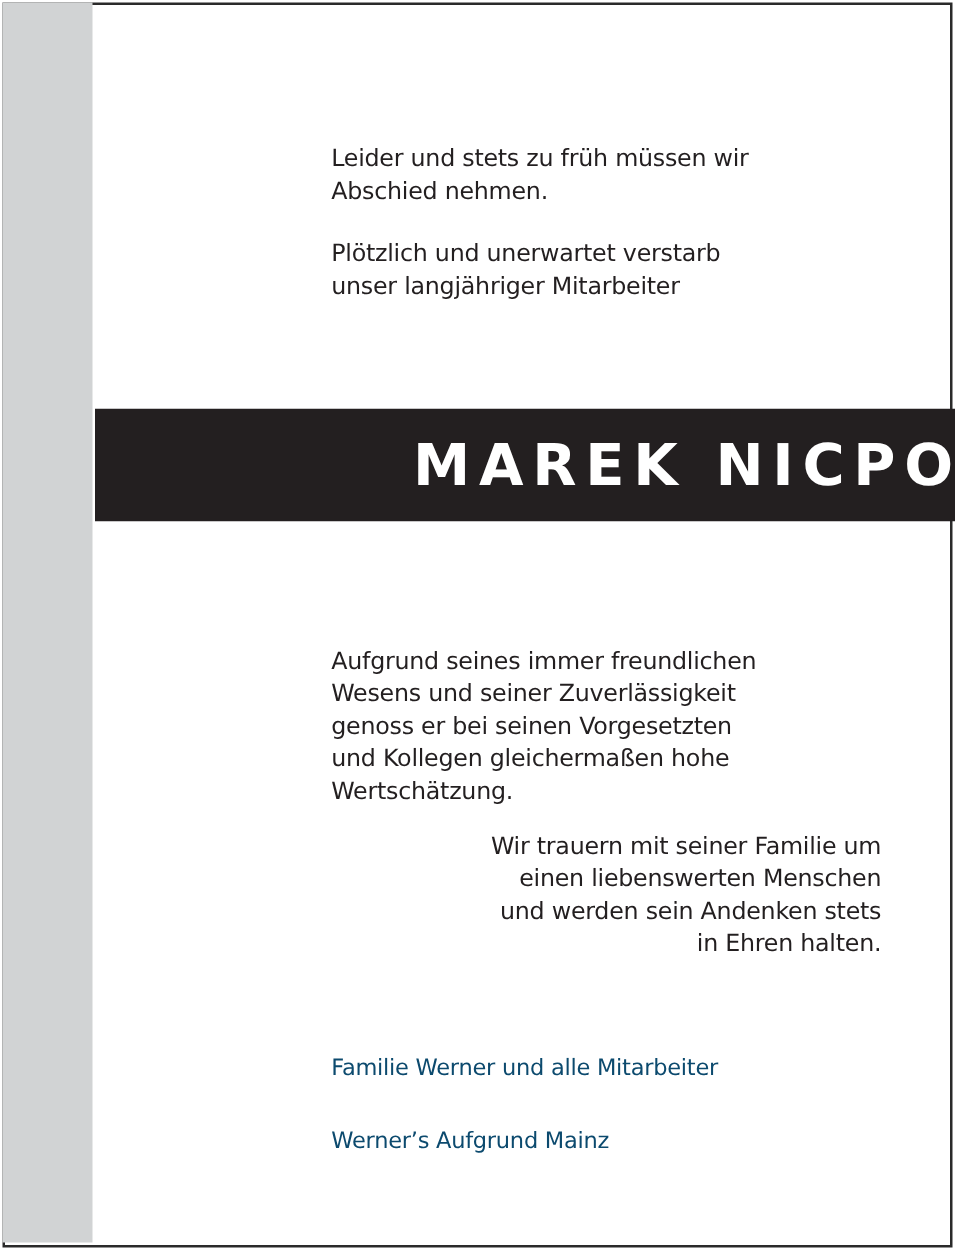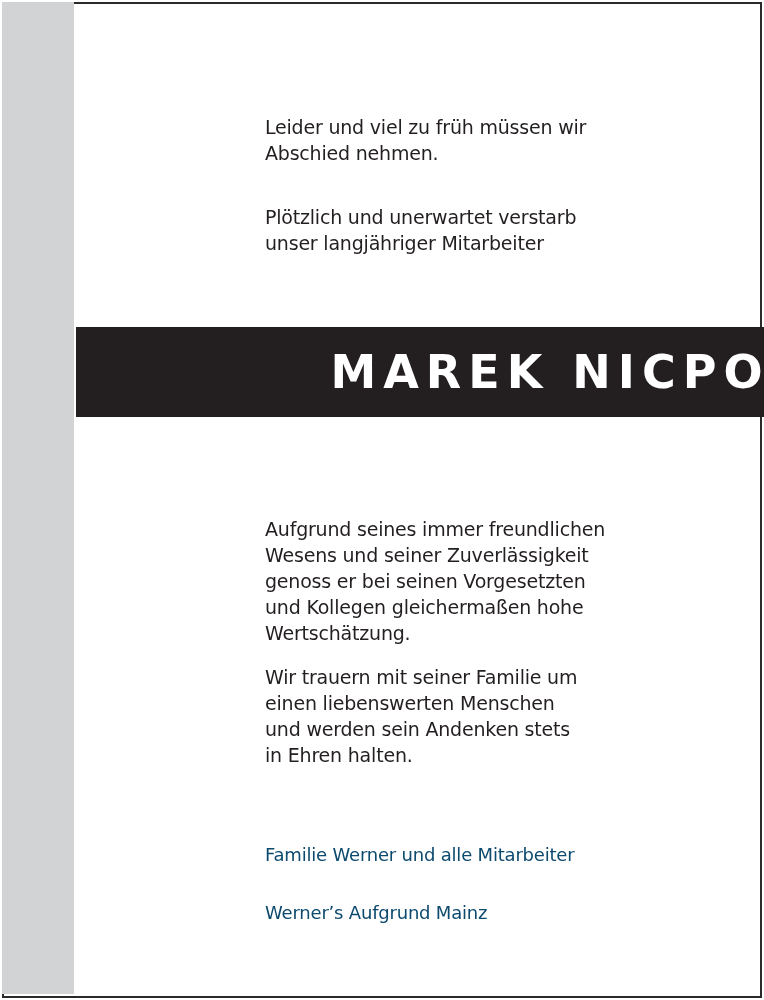--- a/index.html
+++ b/index.html
@@ -39,21 +39,21 @@
       font-size: 19px;
       line-height: 26px;
       letter-spacing: -0.2px;
       color: #231f20;
     }
     .text-block p {
       margin: 0;
       white-space: pre-line;
     }
     .block-intro-1 { top: 114px; }
-    .block-intro-2 { top: 204px; }
+    .block-intro-2 { top: 190px; }
     .name-banner {
       position: absolute;
       left: 76px;
       top: 327px;
       width: 757px;
       height: 90px;
       background: #231f20;
       display: flex;
       align-items: center;
       justify-content: flex-end;
@@ -63,41 +63,41 @@
     .name-text {
       color: #ffffff;
       font-family: "DejaVu Sans", sans-serif;
       font-weight: bold;
       font-size: 46px;
       letter-spacing: 7px;
       line-height: 1;
       white-space: nowrap;
     }
     .block-body-1 { top: 484px; margin-top: 32px; }
-    .block-body-2 { top: 664px; }
+    .block-body-2 { top: 664px; text-align: right; }
     .signature {
       position: absolute;
       left: 265px;
       font-size: 18px;
       line-height: 24px;
       letter-spacing: -0.2px;
       color: #0c4a6e;
       white-space: nowrap;
     }
     .sig-1 { top: 843px; }
     .sig-2 { top: 901px; }
   </style>
 </head>
 <body>
 
 <div class="frame"></div>
 <div class="stripe"></div>
 
 <div class="text-block block-intro-1">
-  <p>Leider und viel zu früh müssen wir
+  <p>Leider und stets zu früh müssen wir
 Abschied nehmen.</p>
 </div>
 
 <div class="text-block block-intro-2">
   <p>Plötzlich und unerwartet verstarb
 unser langjähriger Mitarbeiter</p>
 </div>
 
 <div class="name-banner">
   <span class="name-text">MAREK NICPON</span>

